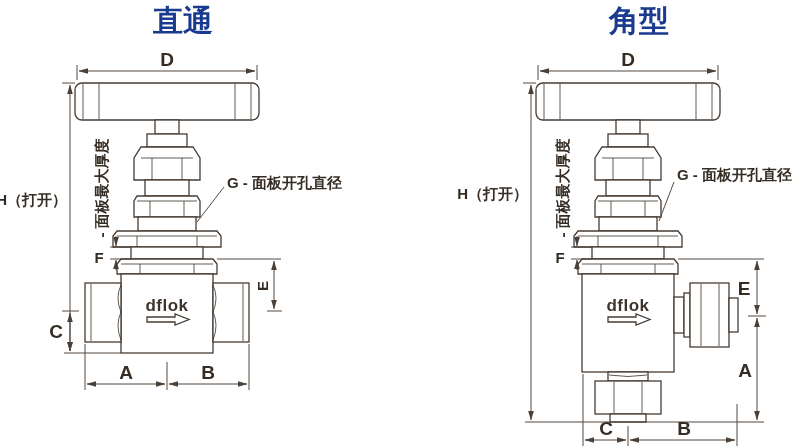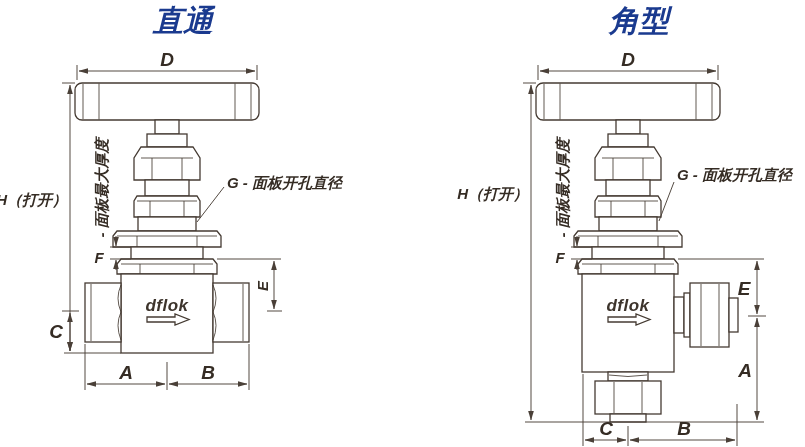--- a/index.html
+++ b/index.html
@@ -1,17 +1,17 @@
 <!DOCTYPE html>
 <html><head>
 <meta charset="utf-8">
 <style>
   html,body{margin:0;padding:0;background:#ffffff;width:805px;height:447px;overflow:hidden;}
   body{font-family:"Liberation Sans", sans-serif;}
-  .stage{position:relative;width:805px;height:317px;background:#fff;font-style:italic;}
+  .stage{position:relative;width:805px;height:317px;background:#fff;}
   svg{display:block;}
   svg text{font-family:"Liberation Sans", sans-serif;}
   .title-txt{font-size:30px;font-weight:bold;fill:#1a3a8f;}
   .dim-letter{font-size:19px;font-weight:bold;fill:#352c24;}
   .dim-letter-sm{font-size:15px;font-weight:bold;fill:#352c24;}
   .cn-label{font-size:15px;font-weight:bold;fill:#352c24;}
   .brand-txt{font-size:17px;font-weight:bold;fill:#3d342c;letter-spacing:0.5px;}
   .outline{stroke:#453b33;stroke-width:1.3;fill:#ffffff;}
   .outline-thin{stroke:#453b33;stroke-width:0.85;fill:none;}
   .dimline{stroke:#4a4038;stroke-width:0.95;fill:none;}

